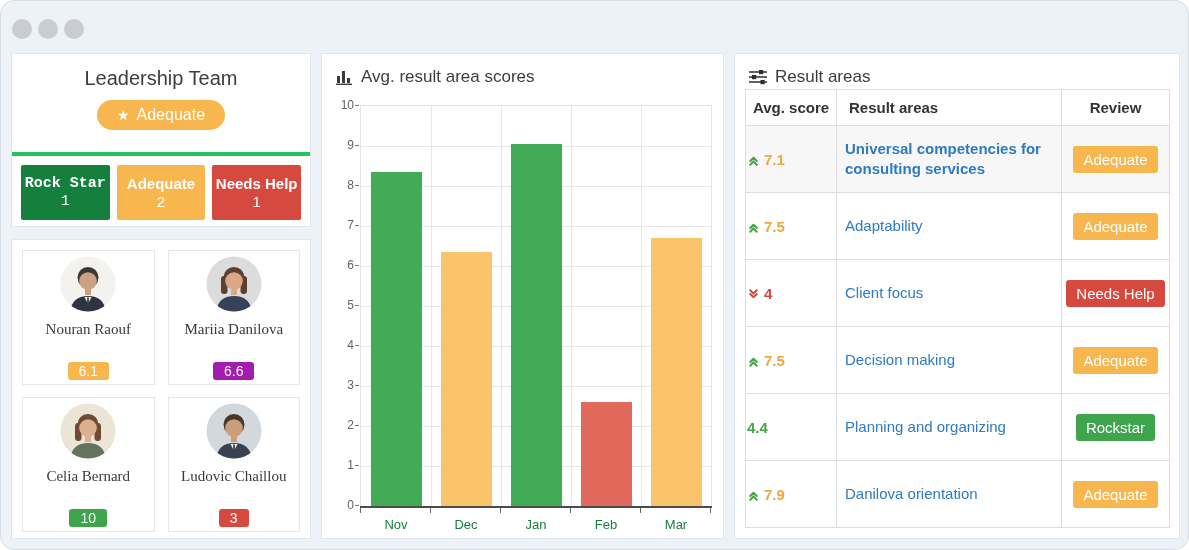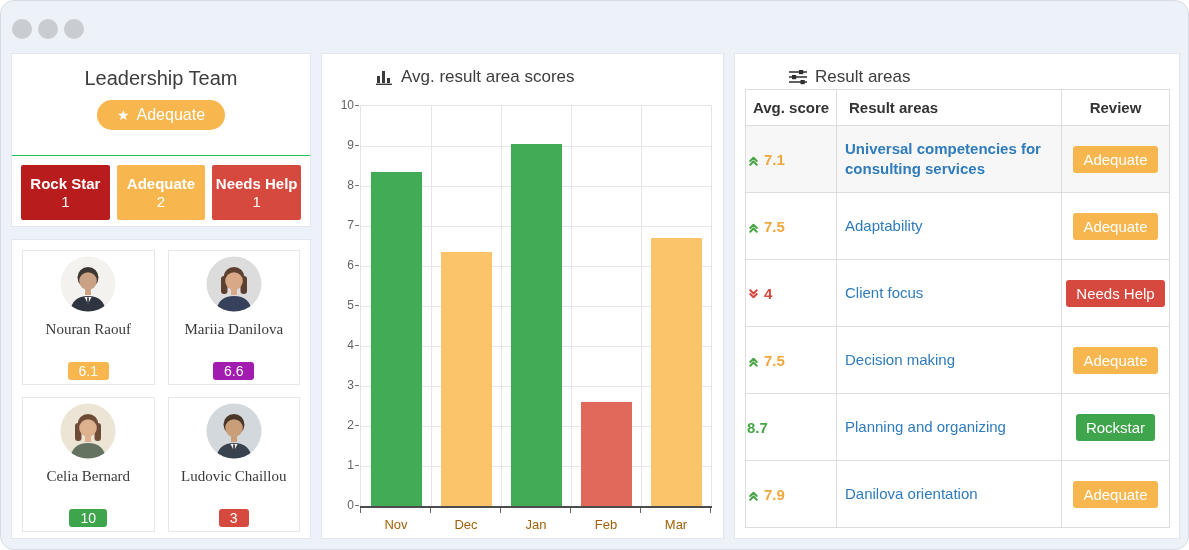--- a/index.html
+++ b/index.html
@@ -3,46 +3,46 @@
 <meta charset="utf-8">
 <style>
   html,body{margin:0;padding:0;background:#fff;}
   body{width:1189px;height:550px;font-family:"Liberation Sans",sans-serif;}
   .screen{position:relative;width:1189px;height:550px;background:#edf1f8;border-radius:14px;border:1px solid #d8dce3;box-sizing:border-box;overflow:hidden;}
   .dots{position:absolute;top:18px;left:11px;display:flex;gap:6px;}
   .dot{width:20px;height:20px;border-radius:50%;background:#c9ccd1;}
   .card{position:absolute;background:#fff;border:1px solid #e2e6ed;box-sizing:border-box;}
   
   #team-card{left:10px;top:52px;width:300px;height:174px;}
-  .team-head{height:102px;border-bottom:1px solid #22c55e;text-align:center;padding-top:13px;box-sizing:border-box;}
+  .team-head{height:102px;border-bottom:4px solid #22c55e;text-align:center;padding-top:13px;box-sizing:border-box;}
   .team-title{margin:0;font-size:20px;font-weight:400;color:#3d3d3d;}
   .pill{margin-top:10px;display:inline-flex;align-items:center;gap:7px;color:#fff;border-radius:17px;padding:6px 20px;font-size:16px;}
   .pill .star{font-size:14px;line-height:14px;}
   .team-stats{display:flex;gap:7px;padding:9px;}
   .stat-box{flex:1;height:55px;display:flex;flex-direction:column;justify-content:center;color:#fff;text-align:center;border-radius:2px;cursor:pointer;}
   .stat-label{font-weight:700;font-size:15px;line-height:19px;}
   .stat-count{font-size:15px;line-height:18px;}
   #members-card{left:10px;top:238px;width:300px;height:300px;padding:10px;}
   .members-grid{display:grid;grid-template-columns:1fr 1fr;gap:12px 13px;}
   .member-tile{border:1px solid #e7e7e7;height:133px;background:#fff;display:flex;flex-direction:column;align-items:center;justify-content:center;cursor:pointer;}
   .member-avatar{width:56px;height:56px;display:block;}
   .member-name{margin-top:9px;font-size:15px;color:#3a3a3a;white-space:nowrap;font-family:Liberation Serif, serif;}
   .member-badge{margin-top:24px;color:#fff;font-size:14px;padding:1px 11px;border-radius:3px;}
   
   #chart-card{left:320px;top:52px;width:403px;height:486px;}
-  .card-title{display:flex;align-items:center;gap:8px;padding:13px 14px 0 14px;font-size:17px;color:#3d3d3d;margin-left:40px;}
+  .card-title{display:flex;align-items:center;gap:8px;padding:13px 14px 0 14px;font-size:17px;color:#3d3d3d;}
   .plot{position:absolute;left:38px;top:51px;width:350px;height:400px;border:1px solid #e4e4e4;background:#fff;}
   .hline{position:absolute;left:0;right:0;height:1px;background:#e7e7e7;}
   .vline{position:absolute;top:0;bottom:0;width:1px;background:#e7e7e7;}
   .bar{position:absolute;bottom:0;width:51px;cursor:pointer;}
   .axis-x{position:absolute;left:38px;top:452px;width:352px;height:2px;background:#4c4c4c;}
   .y-label{position:absolute;width:30px;text-align:right;font-size:12px;color:#636363;}
   .y-tick{position:absolute;width:4px;height:1px;background:#777;}
   .x-tick{position:absolute;width:1px;height:5px;background:#666;top:454px;}
-  .x-label{position:absolute;top:463px;width:70px;text-align:center;font-size:13px;color:#a16207;}
+  .x-label{position:absolute;top:463px;width:70px;text-align:center;font-size:13px;color:#15803d;}
   
   #table-card{left:733px;top:52px;width:446px;height:486px;}
   table{border-collapse:collapse;margin:2px 0 0 10px;width:424px;font-size:15px;color:#333;table-layout:fixed;}
   th,td{border:1px solid #ddd;}
   th{font-weight:700;padding:9px 6px;text-align:center;}
   th.col-area{text-align:left;padding-left:12px;}
   td{height:64px;}
   td.cell-score{text-align:left;font-weight:700;}
   td.cell-area{padding:0 10px 0 8px;line-height:1.35;}
   td.cell-review{text-align:center;}
@@ -64,21 +64,21 @@
 
   <section class="card" id="team-card">
     <div class="team-head">
       <h1 class="team-title">Leadership Team</h1>
       <div class="pill" id="team-pill" style="background: rgb(247, 182, 78);">
         <span class="star">★</span>
         <span>Adequate</span>
       </div>
     </div>
     <div class="team-stats" id="team-stats">
-        <div class="stat-box" style="background: #b91c1c;">
+        <div class="stat-box" style="background: #15803d; font-family: Liberation Mono, monospace;">
           <span class="stat-label">Rock Star</span>
                  <span class="stat-count">1</span>
         </div>
         <div class="stat-box" style="background: rgb(247, 182, 78);">
           <span class="stat-label">Adequate</span>
                  <span class="stat-count">2</span>
         </div>
         <div class="stat-box" style="background: rgb(214, 73, 63);">
           <span class="stat-label">Needs Help</span>
                  <span class="stat-count">1</span>
@@ -293,21 +293,21 @@
           <tr>
             <td class="cell-score"><svg width="13" height="13" viewBox="0 0 14 14" style="vertical-align:-2px;margin-right:4px">
                 <path d="M3.5 7.5 L7 4 L10.5 7.5 M3.5 11.5 L7 8 L10.5 11.5" fill="none" stroke="#47a447" stroke-width="2.2" stroke-linecap="round" stroke-linejoin="round"></path>
               </svg><span style="color:#f0a73e">7.5</span></td>
      <td class="cell-area">
        <span class="area-link">Decision making</span></td>
      <td class="cell-review">
        <span class="review-badge" style="background:#f7b64e">Adequate</span></td>
           </tr>
           <tr>
-            <td class="cell-score"><span style="color:#47a447">8.7</span></td>
+            <td class="cell-score"><span style="color:#47a447">4.4</span></td>
      <td class="cell-area">
        <span class="area-link">Planning and organizing</span></td>
      <td class="cell-review">
        <span class="review-badge" style="background:#3fa54d">Rockstar</span></td>
           </tr>
           <tr>
             <td class="cell-score"><svg width="13" height="13" viewBox="0 0 14 14" style="vertical-align:-2px;margin-right:4px">
                 <path d="M3.5 7.5 L7 4 L10.5 7.5 M3.5 11.5 L7 8 L10.5 11.5" fill="none" stroke="#47a447" stroke-width="2.2" stroke-linecap="round" stroke-linejoin="round"></path>
               </svg><span style="color:#f0a73e">7.9</span></td>
      <td class="cell-area">

